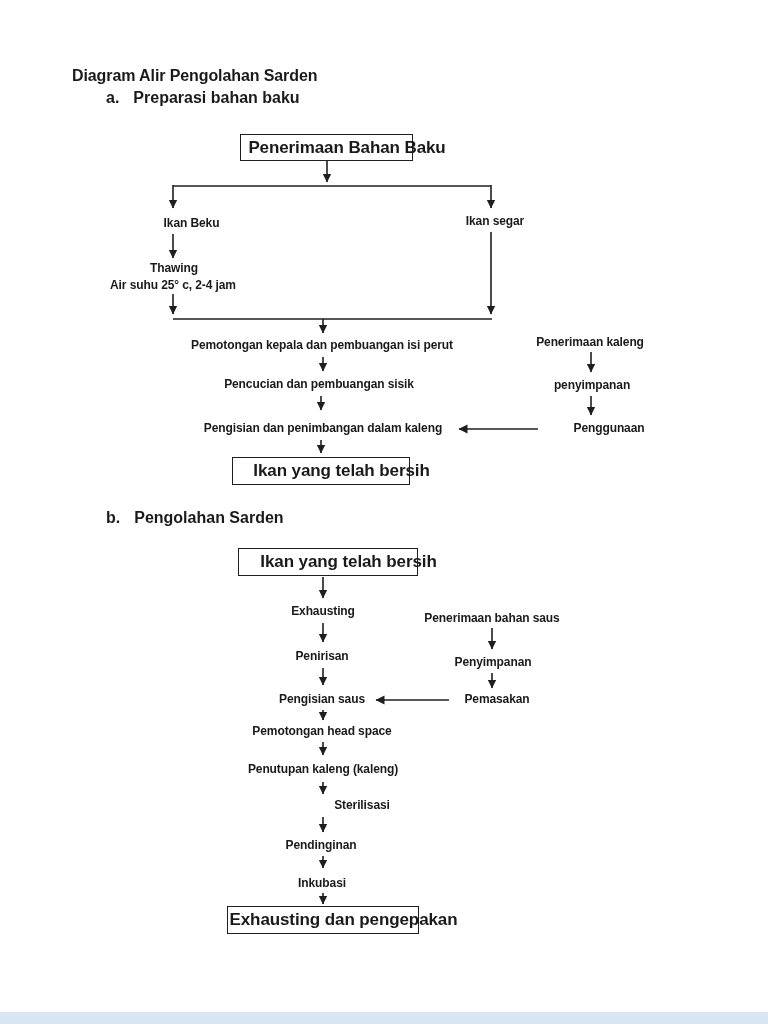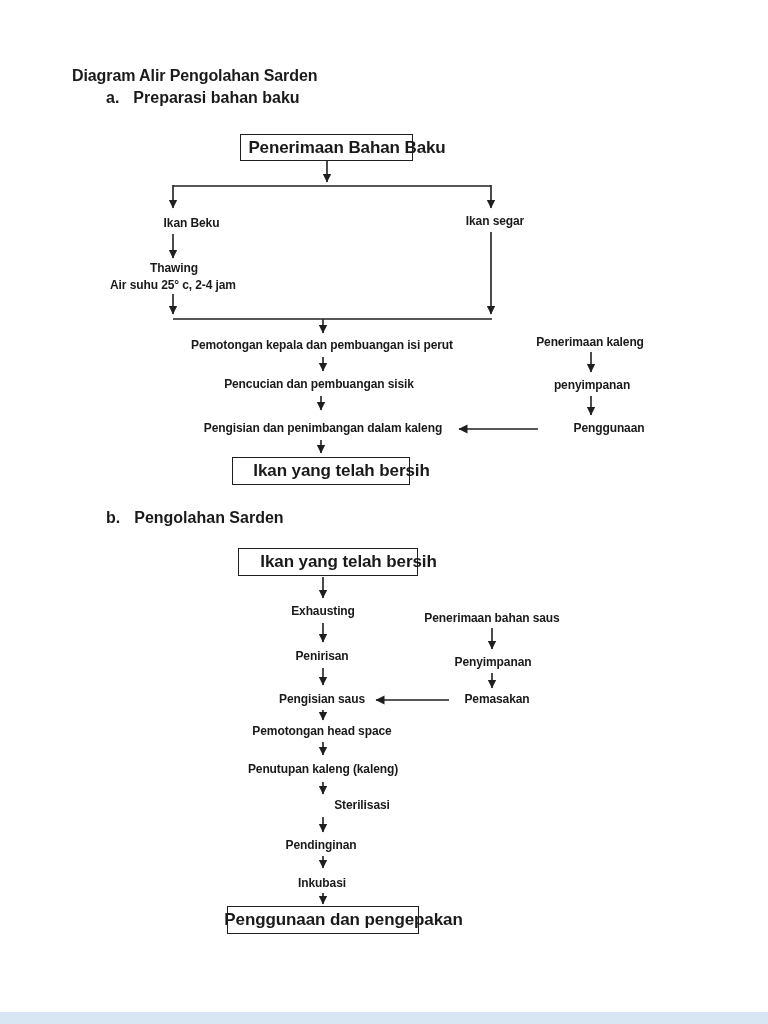--- a/index.html
+++ b/index.html
@@ -129,21 +129,21 @@
   <div class="nl" style="left:174px; top:261px;">Thawing</div>
   <div class="nl" style="left:173px; top:278px;">Air suhu 25° c, 2-4 jam</div>
   <div class="nl" style="left:322px; top:338px;">Pemotongan kepala dan pembuangan isi perut</div>
   <div class="nl" style="left:319px; top:377px;">Pencucian dan pembuangan sisik</div>
   <div class="nl" style="left:323px; top:421px;">Pengisian dan penimbangan dalam kaleng</div>
   <div class="nl" style="left:590px; top:335px;">Penerimaan kaleng</div>
   <div class="nl" style="left:592px; top:378px;">penyimpanan</div>
   <div class="nl" style="left:609px; top:421px;">Penggunaan</div>
 
   <div class="fbox" style="left:238px; top:548px; width:180px; height:28px;">Ikan yang telah bersih</div>
-  <div class="fbox" style="left:227px; top:906px; width:192px; height:28px;">Penggunaan dan pengepakan</div>
+  <div class="fbox" style="left:227px; top:906px; width:192px; height:28px;">Exhausting dan pengepakan</div>
 
   <div class="nl" style="left:323px; top:604px;">Exhausting</div>
   <div class="nl" style="left:492px; top:611px;">Penerimaan bahan saus</div>
   <div class="nl" style="left:322px; top:649px;">Penirisan</div>
   <div class="nl" style="left:493px; top:655px;">Penyimpanan</div>
   <div class="nl" style="left:322px; top:692px;">Pengisian saus</div>
   <div class="nl" style="left:497px; top:692px;">Pemasakan</div>
   <div class="nl" style="left:322px; top:724px;">Pemotongan head space</div>
   <div class="nl" style="left:323px; top:762px;">Penutupan kaleng (kaleng)</div>
   <div class="nl" style="left:322px; top:798px;margin-left:40px;">Sterilisasi</div>

